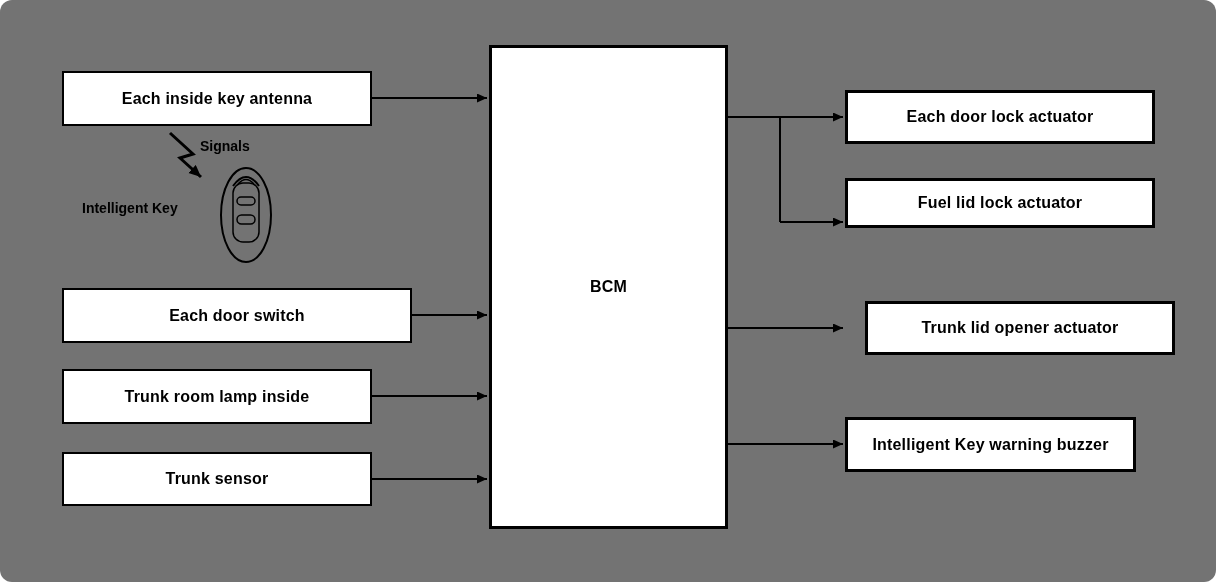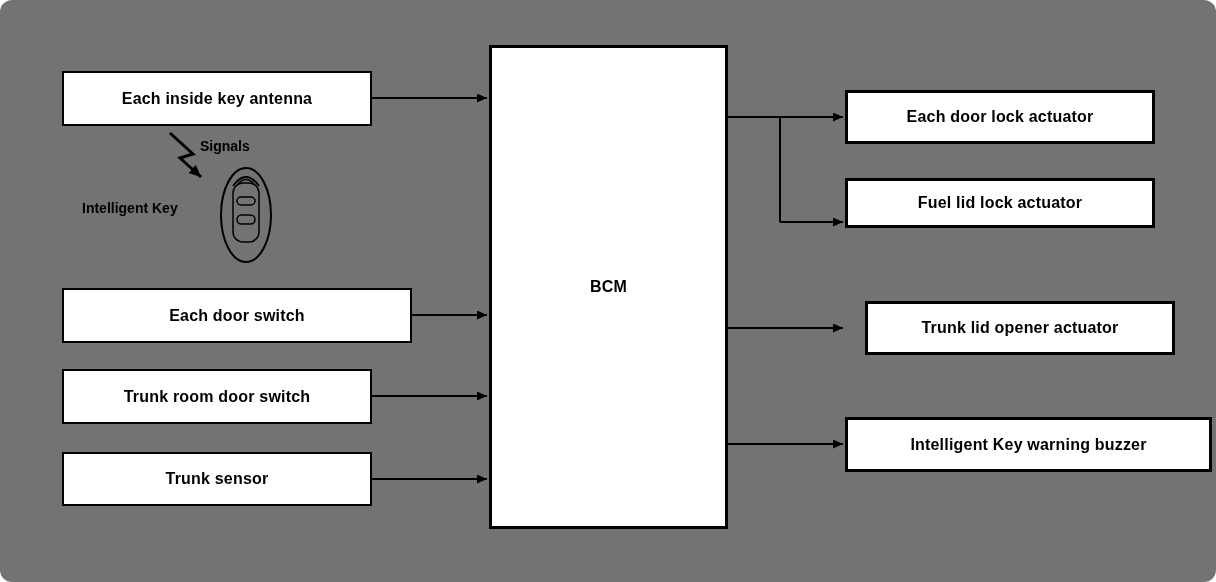--- a/index.html
+++ b/index.html
@@ -94,21 +94,21 @@
 
   <div class="box input-box" style="left:62px; top:71px; width:310px; height:55px;">
     <span class="box-label">Each inside key antenna</span>
   </div>
 
   <div class="box input-box" style="left:62px; top:288px; width:350px; height:55px;">
     <span class="box-label">Each door switch</span>
   </div>
 
   <div class="box input-box" style="left:62px; top:369px; width:310px; height:55px;">
-    <span class="box-label">Trunk room door switch</span>
+    <span class="box-label">Trunk room lamp inside</span>
   </div>
 
   <div class="box input-box" style="left:62px; top:452px; width:310px; height:54px;">
     <span class="box-label">Trunk sensor</span>
   </div>
 
   <div class="float-label" style="left:200px; top:138px;">Signals</div>
 
   <div class="float-label" style="left:82px; top:200px;">Intelligent Key</div>
 
@@ -121,17 +121,17 @@
   </div>
 
   <div class="box output-box" style="left:845px; top:178px; width:310px; height:50px;">
     <span class="box-label">Fuel lid lock actuator</span>
   </div>
 
   <div class="box output-box" style="left:845px; top:301px; width:310px; height:54px;margin-left:20px;">
     <span class="box-label">Trunk lid opener actuator</span>
   </div>
 
-  <div class="box output-box" style="left:845px; top:417px; width:367px; height:55px;">
+  <div class="box output-box" style="left:845px; top:417px; width:291px; height:55px;">
     <span class="box-label">Intelligent Key warning buzzer</span>
   </div>
 
 </div>
 
 </body></html>

